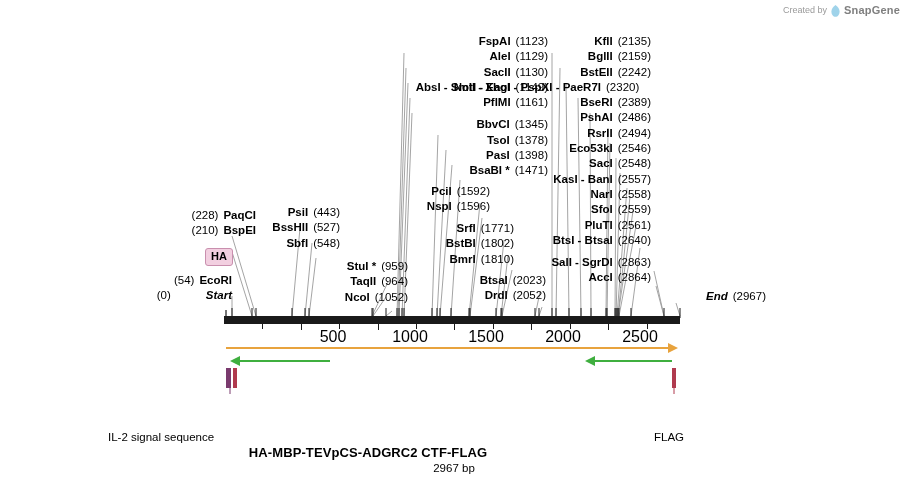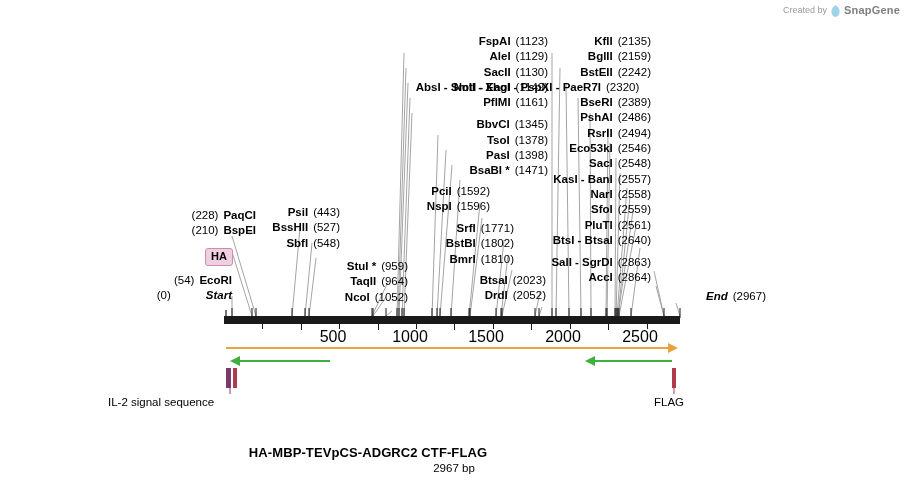--- a/index.html
+++ b/index.html
@@ -106,20 +106,21 @@
     transform: translateX(-50%);
     color: #000;
     padding-left: 28px;
   }
 
   .feature-label {
     position: absolute;
     font-size: 11.5px;
     color: #000;
     white-space: nowrap;
+    margin-top: 35px;
   }
 
   
   .ha-box {
     position: absolute;
     background: #f2cfe0;
     border: 1px solid #c98fae;
     border-radius: 3px;
     font-size: 11px;
     font-weight: bold;

